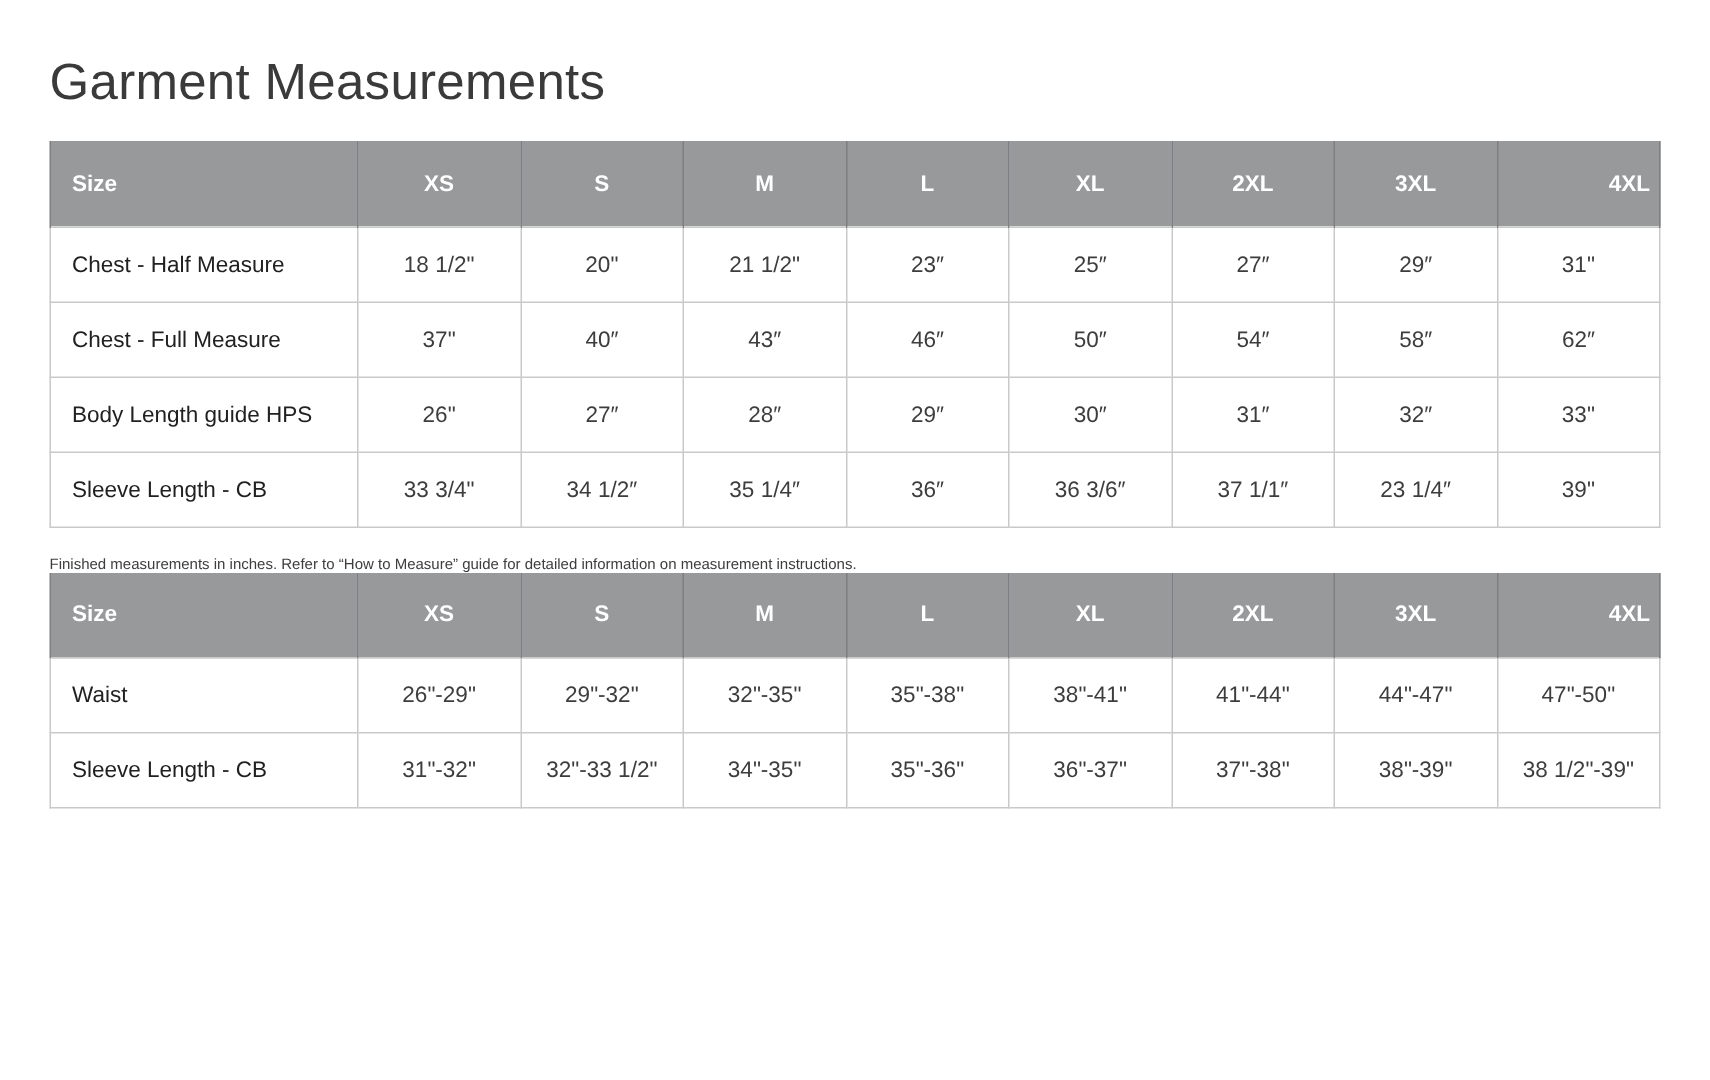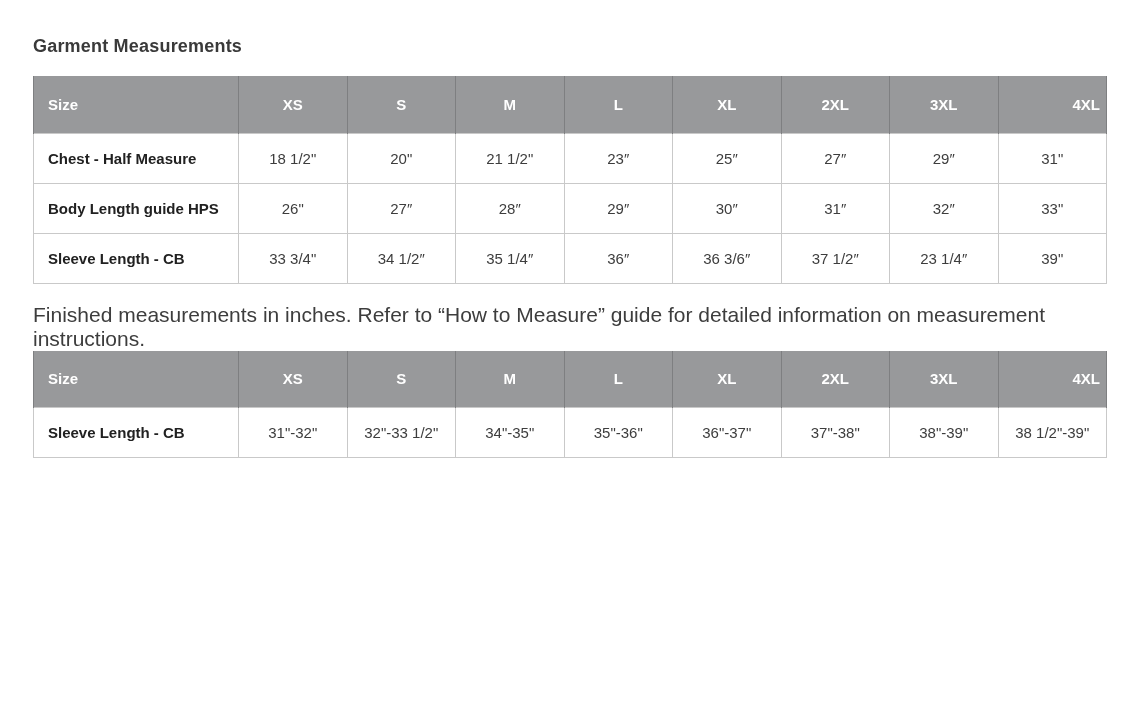--- a/index.html
+++ b/index.html
@@ -18,22 +18,22 @@
     width:1140px;
     min-height:720px;
     background:var(--page-bg);
     font-family:"Liberation Sans","DejaVu Sans",sans-serif;
     color:var(--value-text);
   }
   .page{
     padding:36px 33px 40px 33px;
   }
   h1.section-title{
-    font-size:18px;
-    font-weight:700;
+    font-size:34px;
+    font-weight:400;
     color:var(--title-text);
     margin:0 0 19px 0;
     letter-spacing:0.2px;
   }
   .section-gap{
     margin-top:50px;
   }
   table.size-table{
     width:100%;
     border-collapse:collapse;
@@ -65,26 +65,26 @@
     font-size:15px;
     color:var(--value-text);
     text-align:center;
     height:50px;
     padding:0 4px;
     background:#ffffff;
   }
   table.size-table tbody td.label-col{
     text-align:left;
     padding-left:14px;
-    font-weight:700;
+    font-weight:400;
     color:var(--label-text);
     margin-top:20px;
   }
   p.footnote{
-    font-size:21px;
+    font-size:10px;
     color:var(--value-text);
     margin:19px 0 0 0;
   }
 </style>
 </head>
 <body>
 
 <div class="page">
 
   <h1 class="section-title">Garment Measurements</h1>
@@ -120,38 +120,49 @@
           <td>18 1/2"</td>
           <td>20"</td>
           <td>21 1/2"</td>
           <td>23″</td>
           <td>25″</td>
           <td>27″</td>
           <td>29″</td>
           <td>31"</td>
         </tr>
         <tr>
+          <td class="label-col">Chest - Full Measure</td>
+          <td>37"</td>
+          <td>40″</td>
+          <td>43″</td>
+          <td>46″</td>
+          <td>50″</td>
+          <td>54″</td>
+          <td>58″</td>
+          <td>62″</td>
+        </tr>
+        <tr>
           <td class="label-col">Body Length guide HPS</td>
           <td>26"</td>
           <td>27″</td>
           <td>28″</td>
           <td>29″</td>
           <td>30″</td>
           <td>31″</td>
           <td>32″</td>
           <td>33"</td>
         </tr>
         <tr>
           <td class="label-col">Sleeve Length - CB</td>
           <td>33 3/4"</td>
           <td>34 1/2″</td>
           <td>35 1/4″</td>
           <td>36″</td>
           <td>36 3/6″</td>
-          <td>37 1/2″</td>
+          <td>37 1/1″</td>
           <td>23 1/4″</td>
           <td>39"</td>
         </tr>
       </tbody>
   </table>
 
   <p class="footnote">Finished measurements in inches. Refer to “How to Measure” guide for detailed information on measurement instructions.</p>
 
 
   <table class="size-table">
@@ -174,20 +185,31 @@
           <th>M</th>
           <th>L</th>
           <th>XL</th>
           <th>2XL</th>
           <th>3XL</th>
           <th>4XL</th>
         </tr>
     </thead>
     <tbody>
         <tr>
+          <td class="label-col">Waist</td>
+          <td>26"-29"</td>
+          <td>29"-32"</td>
+          <td>32"-35"</td>
+          <td>35"-38"</td>
+          <td>38"-41"</td>
+          <td>41"-44"</td>
+          <td>44"-47"</td>
+          <td>47"-50"</td>
+        </tr>
+        <tr>
           <td class="label-col">Sleeve Length - CB</td>
           <td>31"-32"</td>
           <td>32"-33 1/2"</td>
           <td>34"-35"</td>
           <td>35"-36"</td>
           <td>36"-37"</td>
           <td>37"-38"</td>
           <td>38"-39"</td>
           <td>38 1/2"-39"</td>
         </tr>

